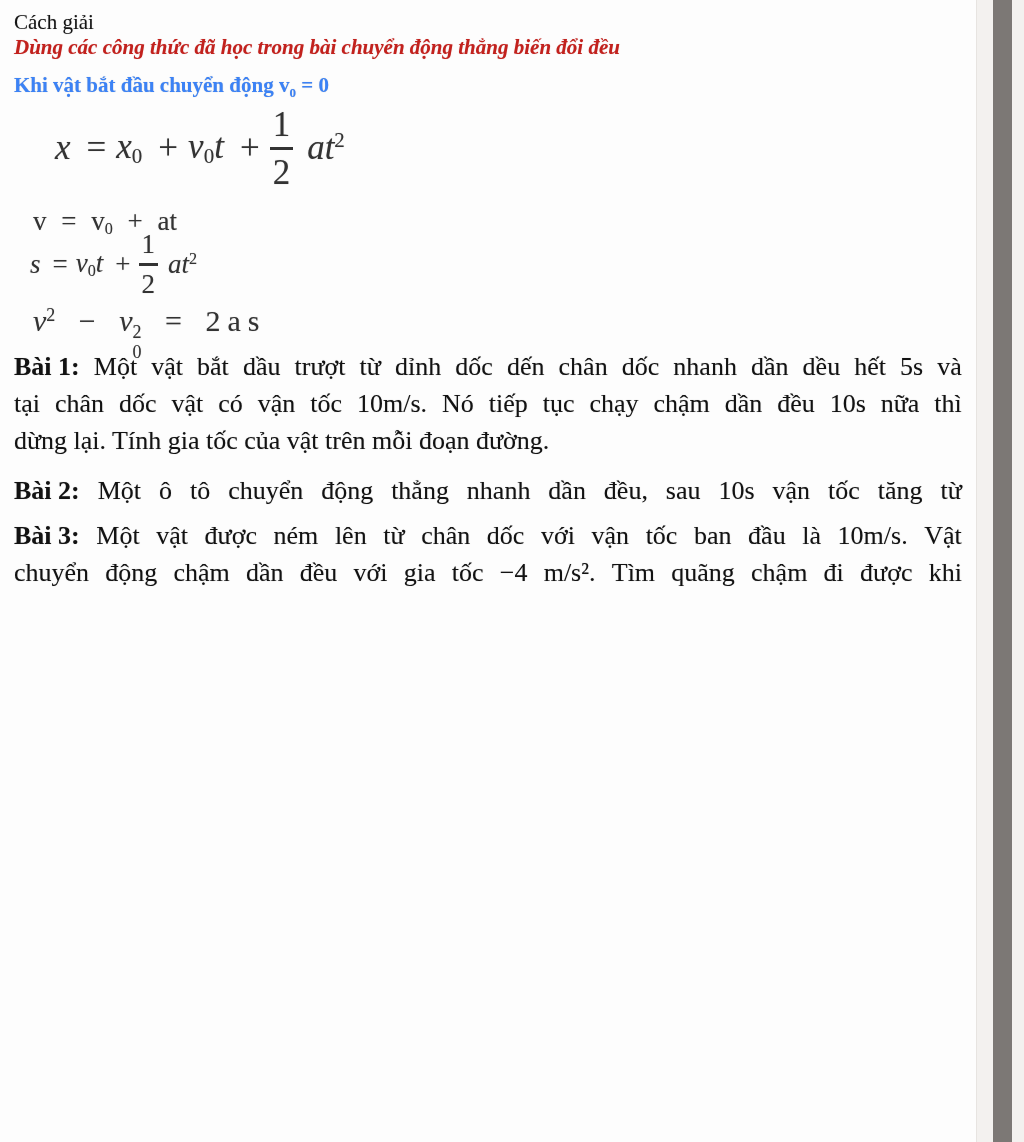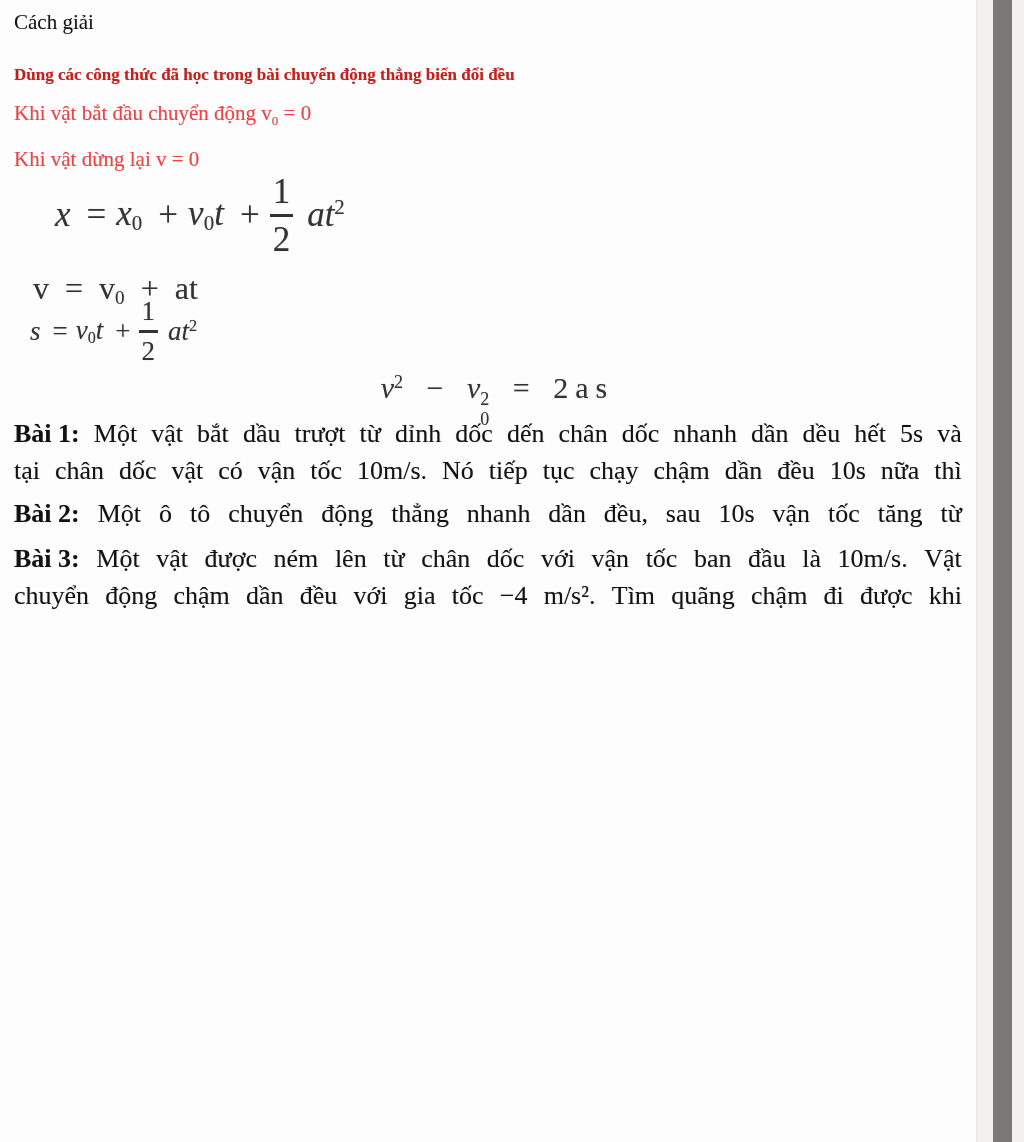--- a/index.html
+++ b/index.html
@@ -20,29 +20,30 @@
 
   
   .doc-title {
     margin-top: 10px;
     font-size: 21px; font-weight: normal;
     line-height: 24px;
     color: #141414;
     text-shadow: 0 0 1px rgba(30,30,30,0.25);
   }
   .method-line {
-    margin-top: 28px;
-    font-size: 17px; font-weight: bold;
+    margin-top: 0;
+    font-size: 21px; font-weight: bold;
     line-height: 26px;
     text-shadow: 0 0 1px rgba(160,20,20,0.3);
+    font-style: italic;
   }
   .cond-line {
-    font-size: 21px; font-weight: normal;
+    font-size: 21px; font-weight: bold;
     line-height: 25px;
-    color: #ef4444;
+    color: #3b82f6;
     text-shadow: 0 0 1px rgba(30,30,30,0.25);
   }
   .cond-1 { margin-top: 13px; }
   .cond-2 { margin-top: 14px; }
   .cond-line sub { font-size: 0.62em; }
 
   
   .formula {
     color: #333;
     text-shadow: 0 0 1px rgba(50,50,50,0.35);
@@ -66,59 +67,59 @@
     margin: 6px 0 0 41px;
     font-size: 35px;
     height: 74px;
     display: flex; align-items: center;
   }
   .f-position > span { margin-right: 6px; }
   .f-position .op { margin: 0 10px; }
 
   .f-velocity {
     margin: 22px 0 0 19px;
-    font-size: 32px;
+    font-size: 27px;
     height: 28px; line-height: 28px;
   }
   .f-velocity .op { margin: 0 8px; }
 
   .f-distance {
     margin: 2px 0 0 16px;
     font-size: 27px;
     height: 54px;
     display: flex; align-items: center;
   }
   .f-distance > span { margin-right: 4px; }
   .f-distance .op { margin: 0 8px; }
 
   .f-vsquared {
     margin: 6px 0 0 19px;
     font-size: 30px;
-    height: 36px; line-height: 36px; text-align: center;
+    height: 36px; line-height: 36px;
   }
   .f-vsquared .op { margin: 0 16px; }
   .f-vsquared .rhs { letter-spacing: 7px; margin-top: 15px; }
   .stack {
     display: inline-flex;
     flex-direction: column;
     align-items: flex-start;
     font-size: 0.6em;
     font-style: normal;
     line-height: 1.1;
     vertical-align: -0.4em;
   }
 
   
   .problem {
     font-size: 26px;
     color: #121212;
     text-shadow: 0 0 1px rgba(30,30,30,0.3);
   }
   .p1 { margin-top: 15px; }
-  .p2 { margin-top: 6px; }
+  .p2 { margin-top: 13px; }
   .p3 { margin-top: 8px; }
   .line { height: 37px; line-height: 37px; font-family: Liberation Serif, serif; }
   .jflex {
     display: flex;
     justify-content: space-between;
     align-items: baseline;
   }
   .plabel { font-weight: bold; }
 
   
@@ -140,21 +141,20 @@
 <body>
 
 <div class="content">
 
   <div class="doc-title">Cách giải</div>
 
   <div class="method-line" style="color:#c2211d;">Dùng các công thức đã học trong bài chuyển động thẳng biến đổi đều</div>
 
   <div class="cond-line cond-1"><span>Khi vật bắt đầu chuyển động v</span><sub>0</sub><span> = 0</span></div>
 
-  <div class="cond-line cond-2">Khi vật dừng lại v = 0</div>
 
   <div class="formula f-position">
     <span class="it">x</span>
     <span class="op">=</span>
     <span><span class="it">x</span><span class="fsub">0</span></span>
     <span class="op">+</span>
     <span><span class="it">v</span><span class="fsub">0</span><span class="it">t</span></span>
     <span class="op">+</span>
     <span class="frac">
         <span class="num">1</span>
@@ -228,20 +228,21 @@
         <span>tiếp</span>
         <span>tục</span>
         <span>chạy</span>
         <span>chậm</span>
         <span>dần</span>
         <span>đều</span>
         <span>10s</span>
         <span>nữa</span>
         <span>thì</span>
       </div>
+    <div class="line"><span>dừng lại. Tính gia tốc của vật trên mỗi đoạn đường.</span></div>
   </div>
 
   <div class="problem p2">
     <div class="line jflex">
         <span class="plabel">Bài 2:</span>
         <span>Một</span>
         <span>ô</span>
         <span>tô</span>
         <span>chuyển</span>
         <span>động</span>

